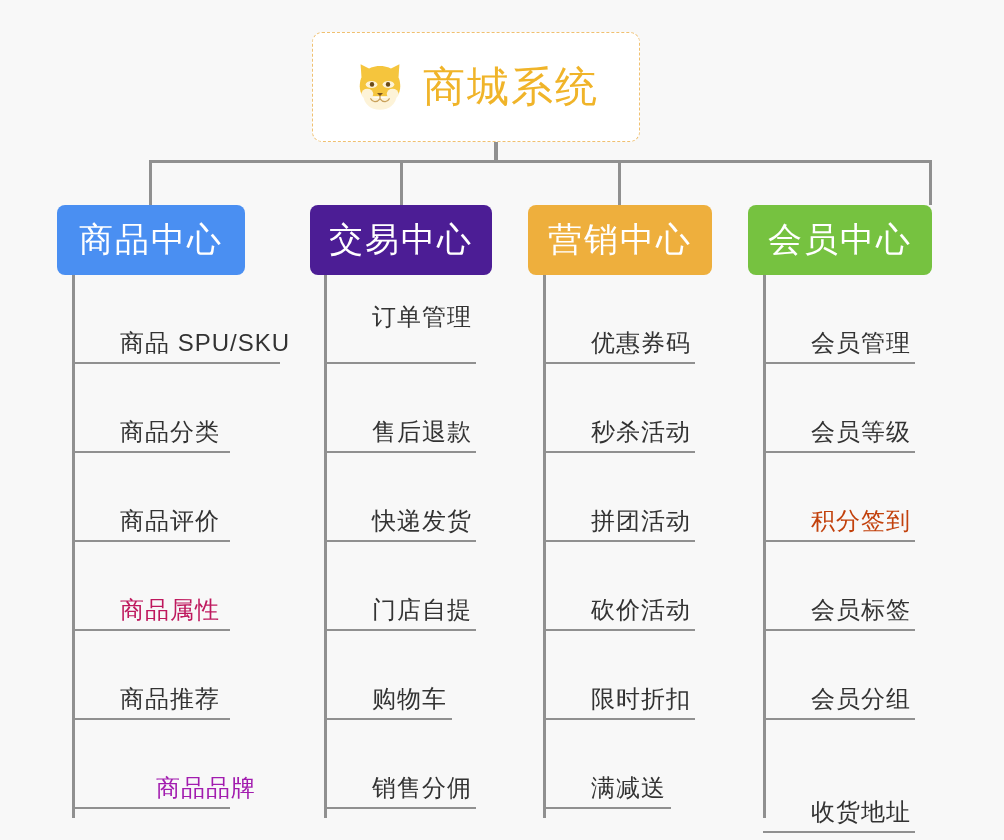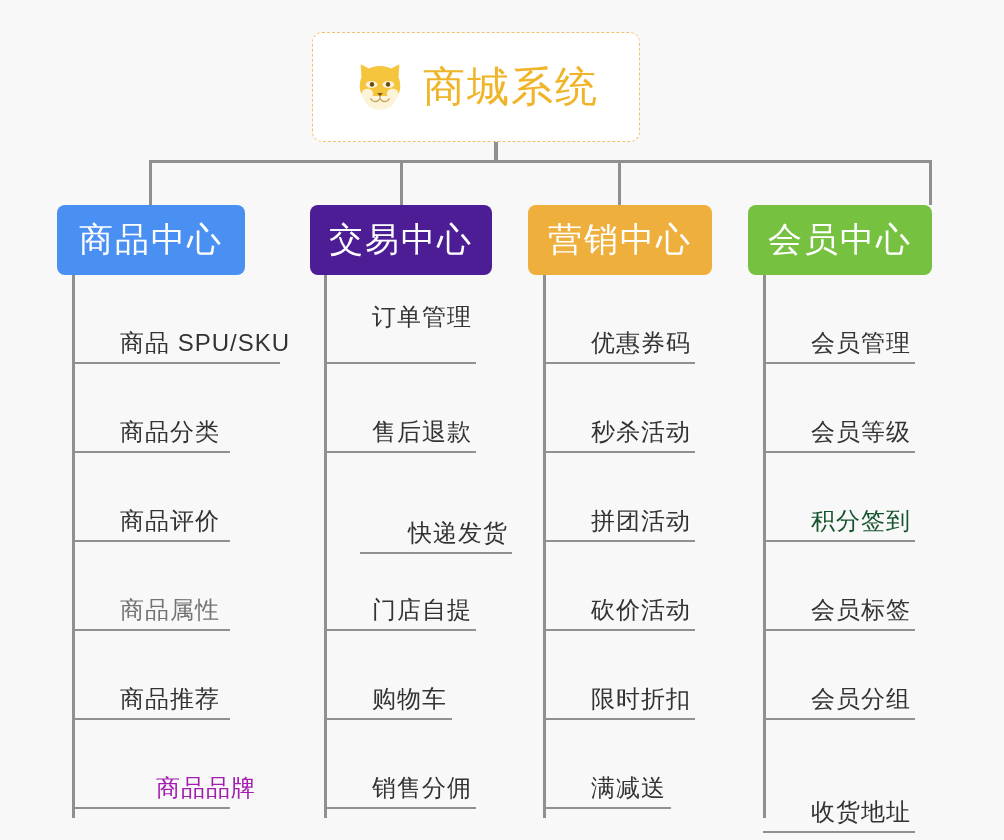--- a/index.html
+++ b/index.html
@@ -171,39 +171,39 @@
     <div class="leaf-item" style="top: 0px; width: 208px; border-bottom-color: rgb(144, 144, 144);">
       <span class="leaf-label" style="color: rgb(51, 51, 51);">商品 SPU/SKU</span>
       </div>
     <div class="leaf-item" style="top: 89px; width: 158px; border-bottom-color: rgb(144, 144, 144);">
       <span class="leaf-label" style="color: rgb(51, 51, 51);">商品分类</span>
       </div>
     <div class="leaf-item" style="top: 178px; width: 158px; border-bottom-color: rgb(144, 144, 144);">
       <span class="leaf-label" style="color: rgb(51, 51, 51); text-align: center;">商品评价</span>
       </div>
     <div class="leaf-item" style="top: 267px; width: 158px; border-bottom-color: rgb(144, 144, 144);">
-      <span class="leaf-label" style="color: #737373; margin-top: 44px;">商品属性</span>
+      <span class="leaf-label" style="color: #be185d; margin-top: 44px;">商品属性</span>
       </div>
     <div class="leaf-item" style="top: 356px; width: 158px; border-bottom-color: rgb(144, 144, 144);">
       <span class="leaf-label" style="color: rgb(51, 51, 51);">商品推荐</span>
       </div>
     <div class="leaf-item" style="top: 445px; width: 158px; border-bottom-color: rgb(144, 144, 144);">
       <span class="leaf-label" style="color: #a21caf; margin-left: 36px;">商品品牌</span>
       </div>
   </div>
 
   <div class="leaf-col" style="left:324px;">
     <div class="leaf-trunk" style="height: 543px; background: rgb(144, 144, 144);"></div>
     <div class="leaf-item" style="top: 0px; width: 152px; border-bottom-color: rgb(144, 144, 144); justify-content: center;">
       <span class="leaf-label" style="color: rgb(51, 51, 51);">订单管理</span>
       </div>
     <div class="leaf-item" style="top: 89px; width: 152px; border-bottom-color: rgb(144, 144, 144);">
       <span class="leaf-label" style="color: rgb(51, 51, 51);">售后退款</span>
       </div>
-    <div class="leaf-item" style="top: 190px; width: 152px; border-bottom-color: rgb(144, 144, 144); margin-left: 36px;">
+    <div class="leaf-item" style="top: 178px; width: 152px; border-bottom-color: rgb(144, 144, 144);">
       <span class="leaf-label" style="color: rgb(51, 51, 51);">快递发货</span>
       </div>
     <div class="leaf-item" style="top: 267px; width: 152px; border-bottom-color: rgb(144, 144, 144);">
       <span class="leaf-label" style="color: rgb(51, 51, 51);">门店自提</span>
       </div>
     <div class="leaf-item" style="top: 356px; width: 128px; border-bottom-color: rgb(144, 144, 144);">
       <span class="leaf-label" style="color: rgb(51, 51, 51);">购物车</span>
       </div>
     <div class="leaf-item" style="top: 445px; width: 152px; border-bottom-color: rgb(144, 144, 144);">
       <span class="leaf-label" style="color: rgb(51, 51, 51);">销售分佣</span>
@@ -234,21 +234,21 @@
 
   <div class="leaf-col" style="left:763px;">
     <div class="leaf-trunk" style="height: 543px; background: rgb(144, 144, 144);"></div>
     <div class="leaf-item" style="top: 0px; width: 152px; border-bottom-color: rgb(144, 144, 144);">
       <span class="leaf-label" style="color: rgb(51, 51, 51);">会员管理</span>
       </div>
     <div class="leaf-item" style="top: 89px; width: 152px; border-bottom-color: rgb(144, 144, 144);">
       <span class="leaf-label" style="color: rgb(51, 51, 51); font-family: Liberation Serif, serif;">会员等级</span>
       </div>
     <div class="leaf-item" style="top: 178px; width: 152px; border-bottom-color: rgb(144, 144, 144);">
-      <span class="leaf-label" style="color: #14532d;">积分签到</span>
+      <span class="leaf-label" style="color: #c2410c;">积分签到</span>
       </div>
     <div class="leaf-item" style="top: 267px; width: 152px; border-bottom-color: rgb(144, 144, 144);">
       <span class="leaf-label" style="color: rgb(51, 51, 51);">会员标签</span>
       </div>
     <div class="leaf-item" style="top: 356px; width: 152px; border-bottom-color: rgb(144, 144, 144);">
       <span class="leaf-label" style="color: rgb(51, 51, 51);">会员分组</span>
       </div>
     <div class="leaf-item" style="top: 445px; width: 152px; border-bottom-color: rgb(144, 144, 144); margin-top: 24px;">
       <span class="leaf-label" style="color: rgb(51, 51, 51);">收货地址</span>
       </div>

